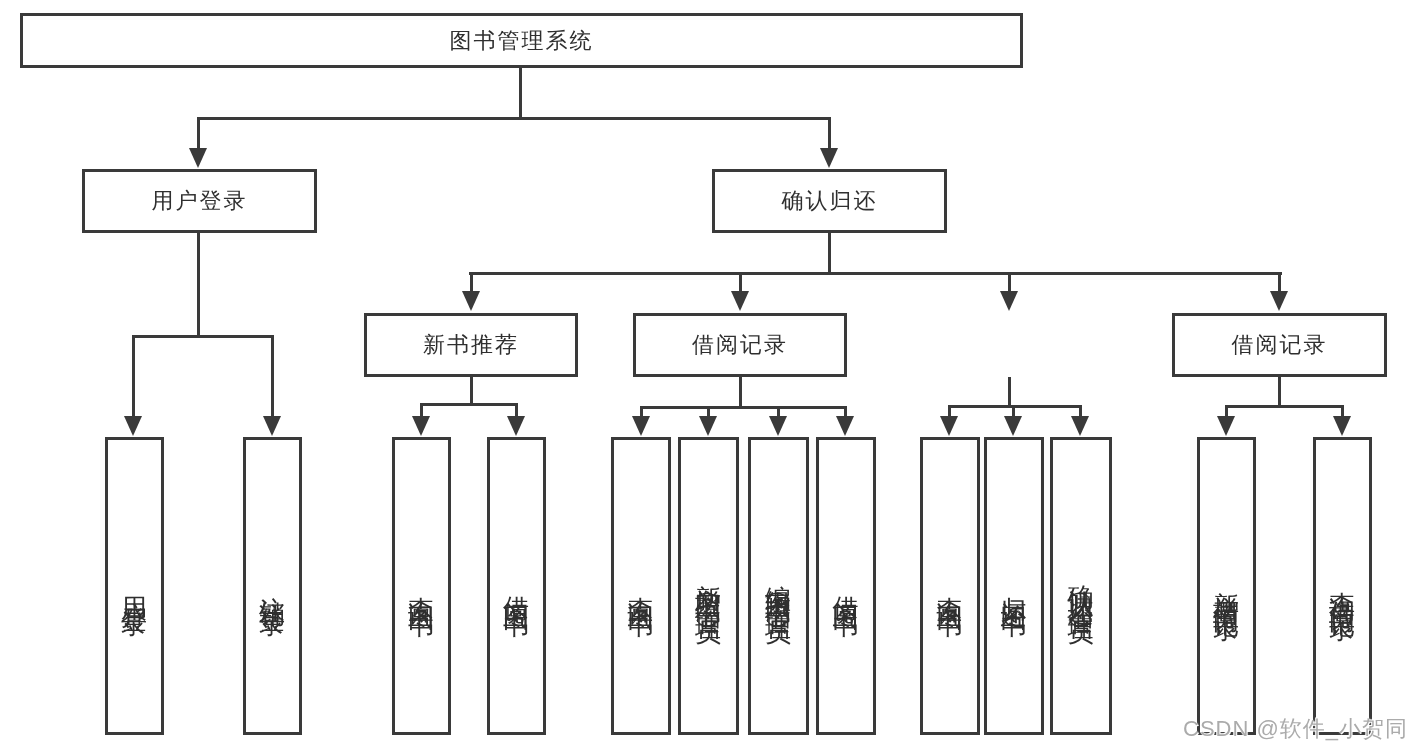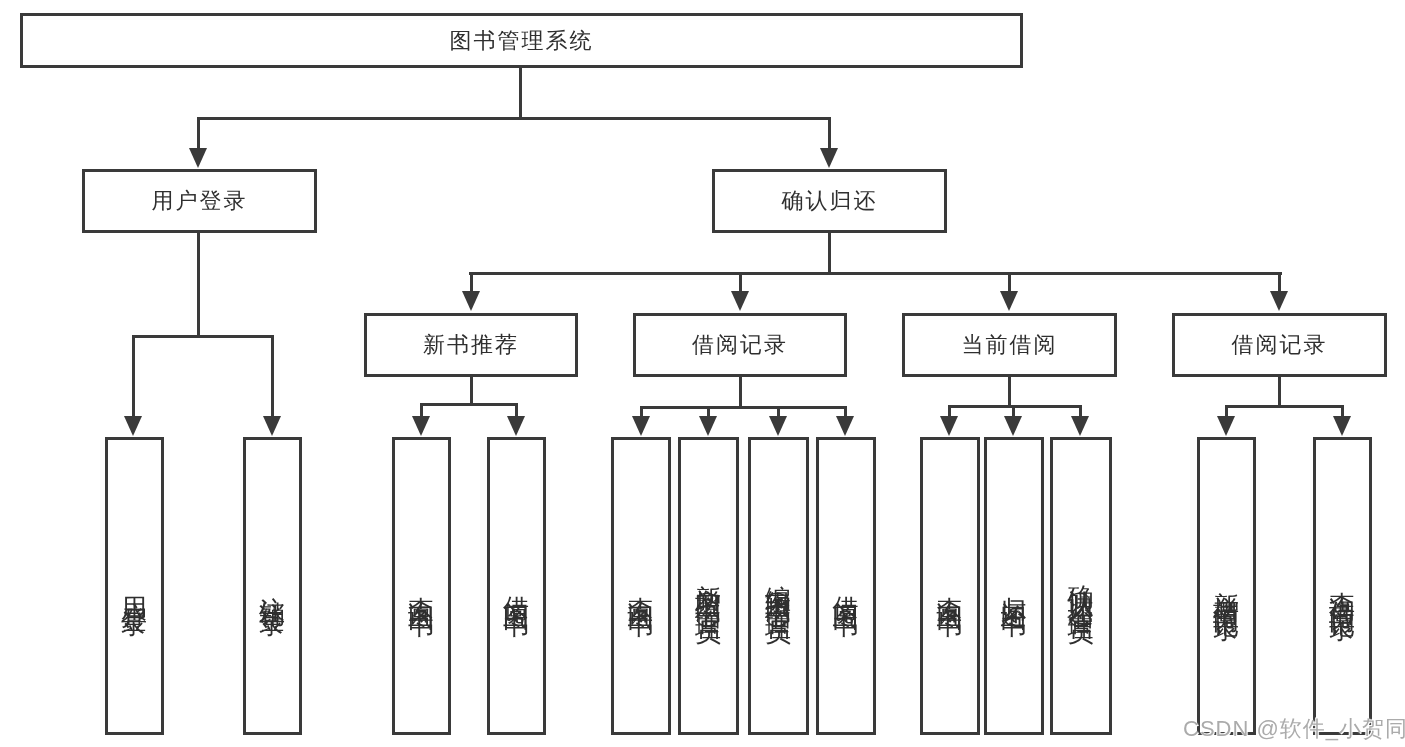--- a/index.html
+++ b/index.html
@@ -86,23 +86,20 @@
   </div>
 
   <div class="box" style="left:364px; top:313px; width:214px; height:64px;align-items:center;">
     <span class="hlabel">新书推荐</span>
   </div>
 
   <div class="box" style="left:633px; top:313px; width:214px; height:64px;">
     <span class="hlabel">借阅记录</span>
   </div>
 
-  <div class="box" style="left:902px; top:313px; width:215px; height:64px;">
-    <span class="hlabel">当前借阅</span>
-  </div>
 
   <div class="box" style="left:1172px; top:313px; width:215px; height:64px;font-family:Liberation Mono, monospace;">
     <span class="hlabel">借阅记录</span>
   </div>
 
   <div class="box leaf" style="left:105px; top:437px; width:59px; height:298px;">用户登录</div>
 
   <div class="box leaf" style="left:243px; top:437px; width:59px; height:298px;">注销登录</div>
 
   <div class="box leaf" style="left:392px; top:437px; width:59px; height:298px;">查询图书</div>

